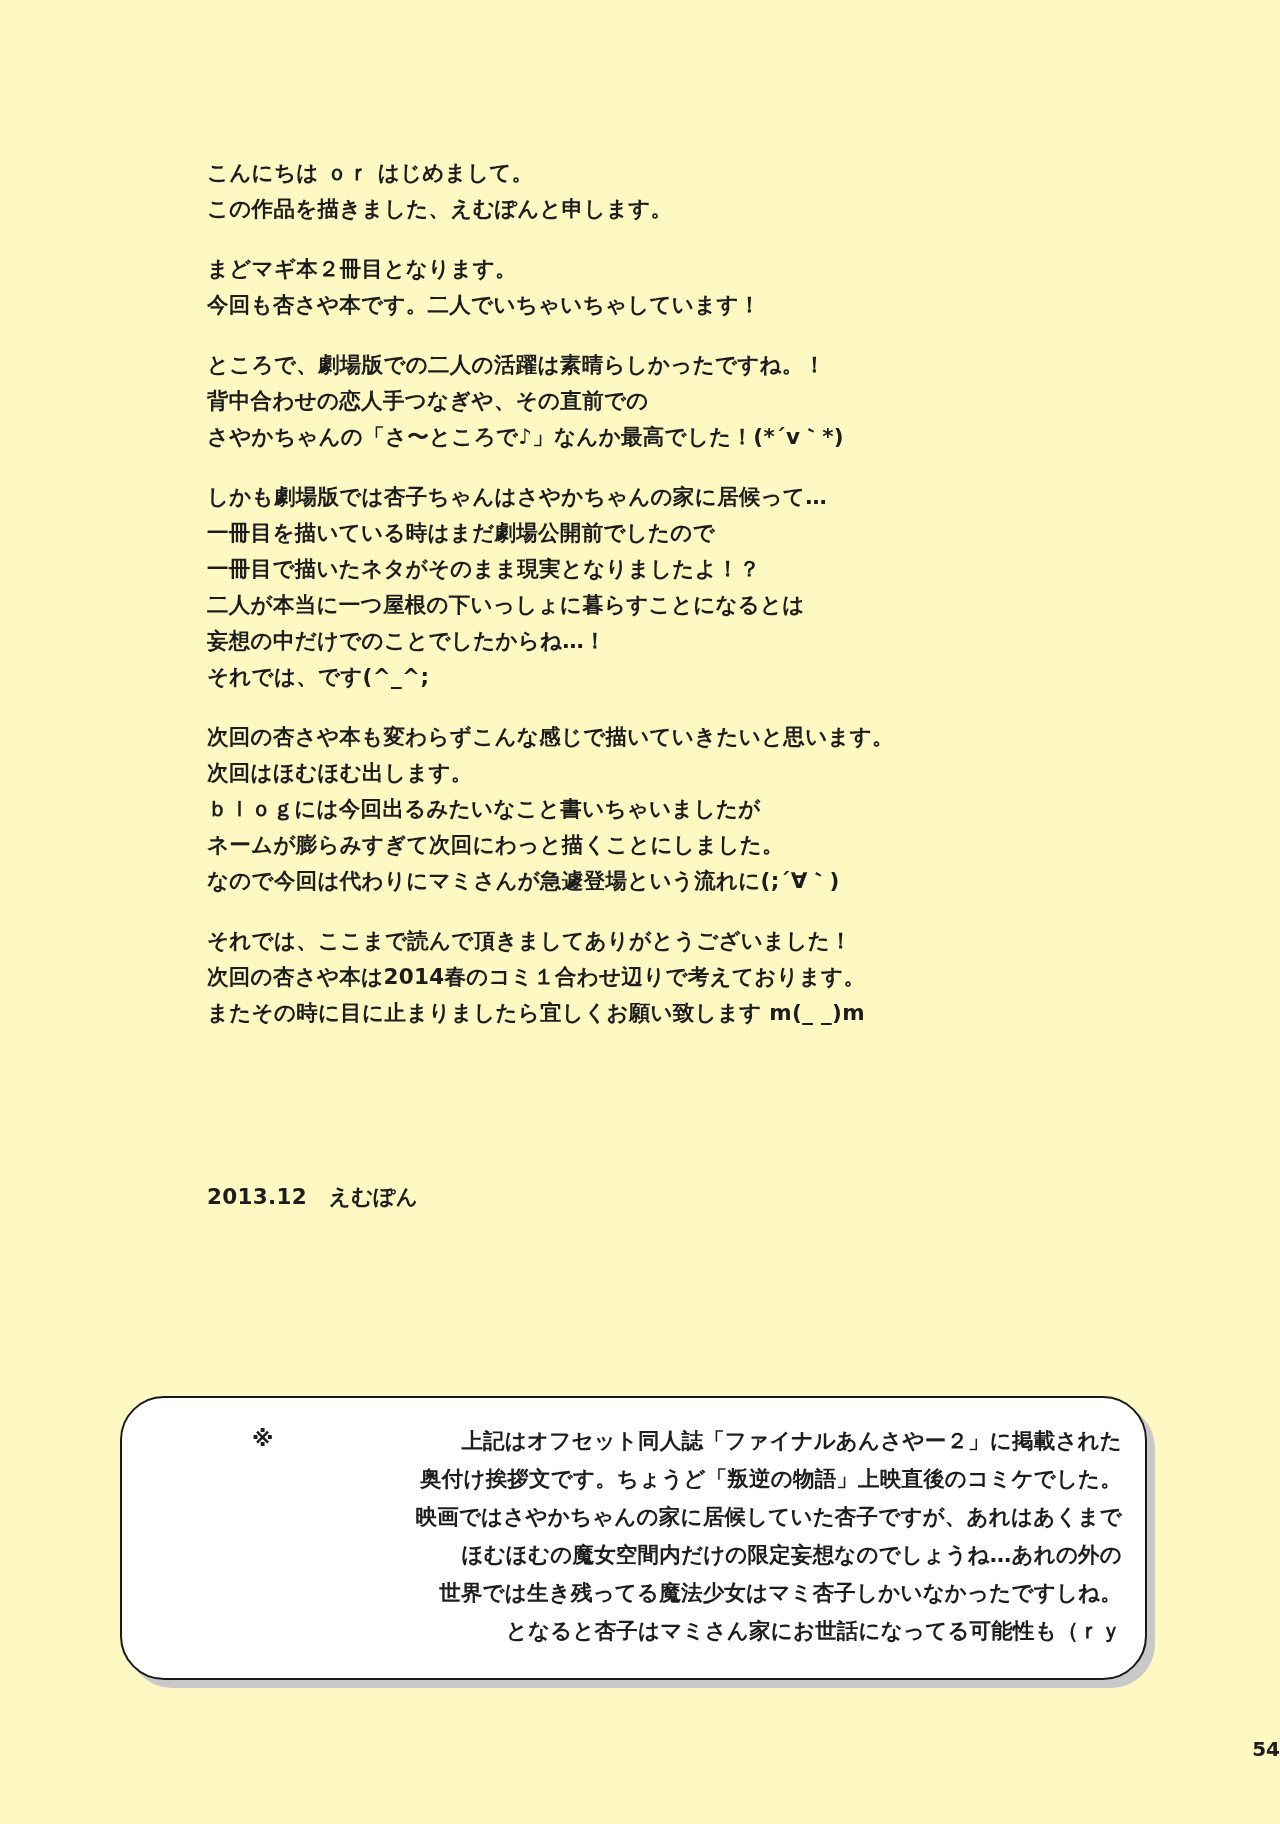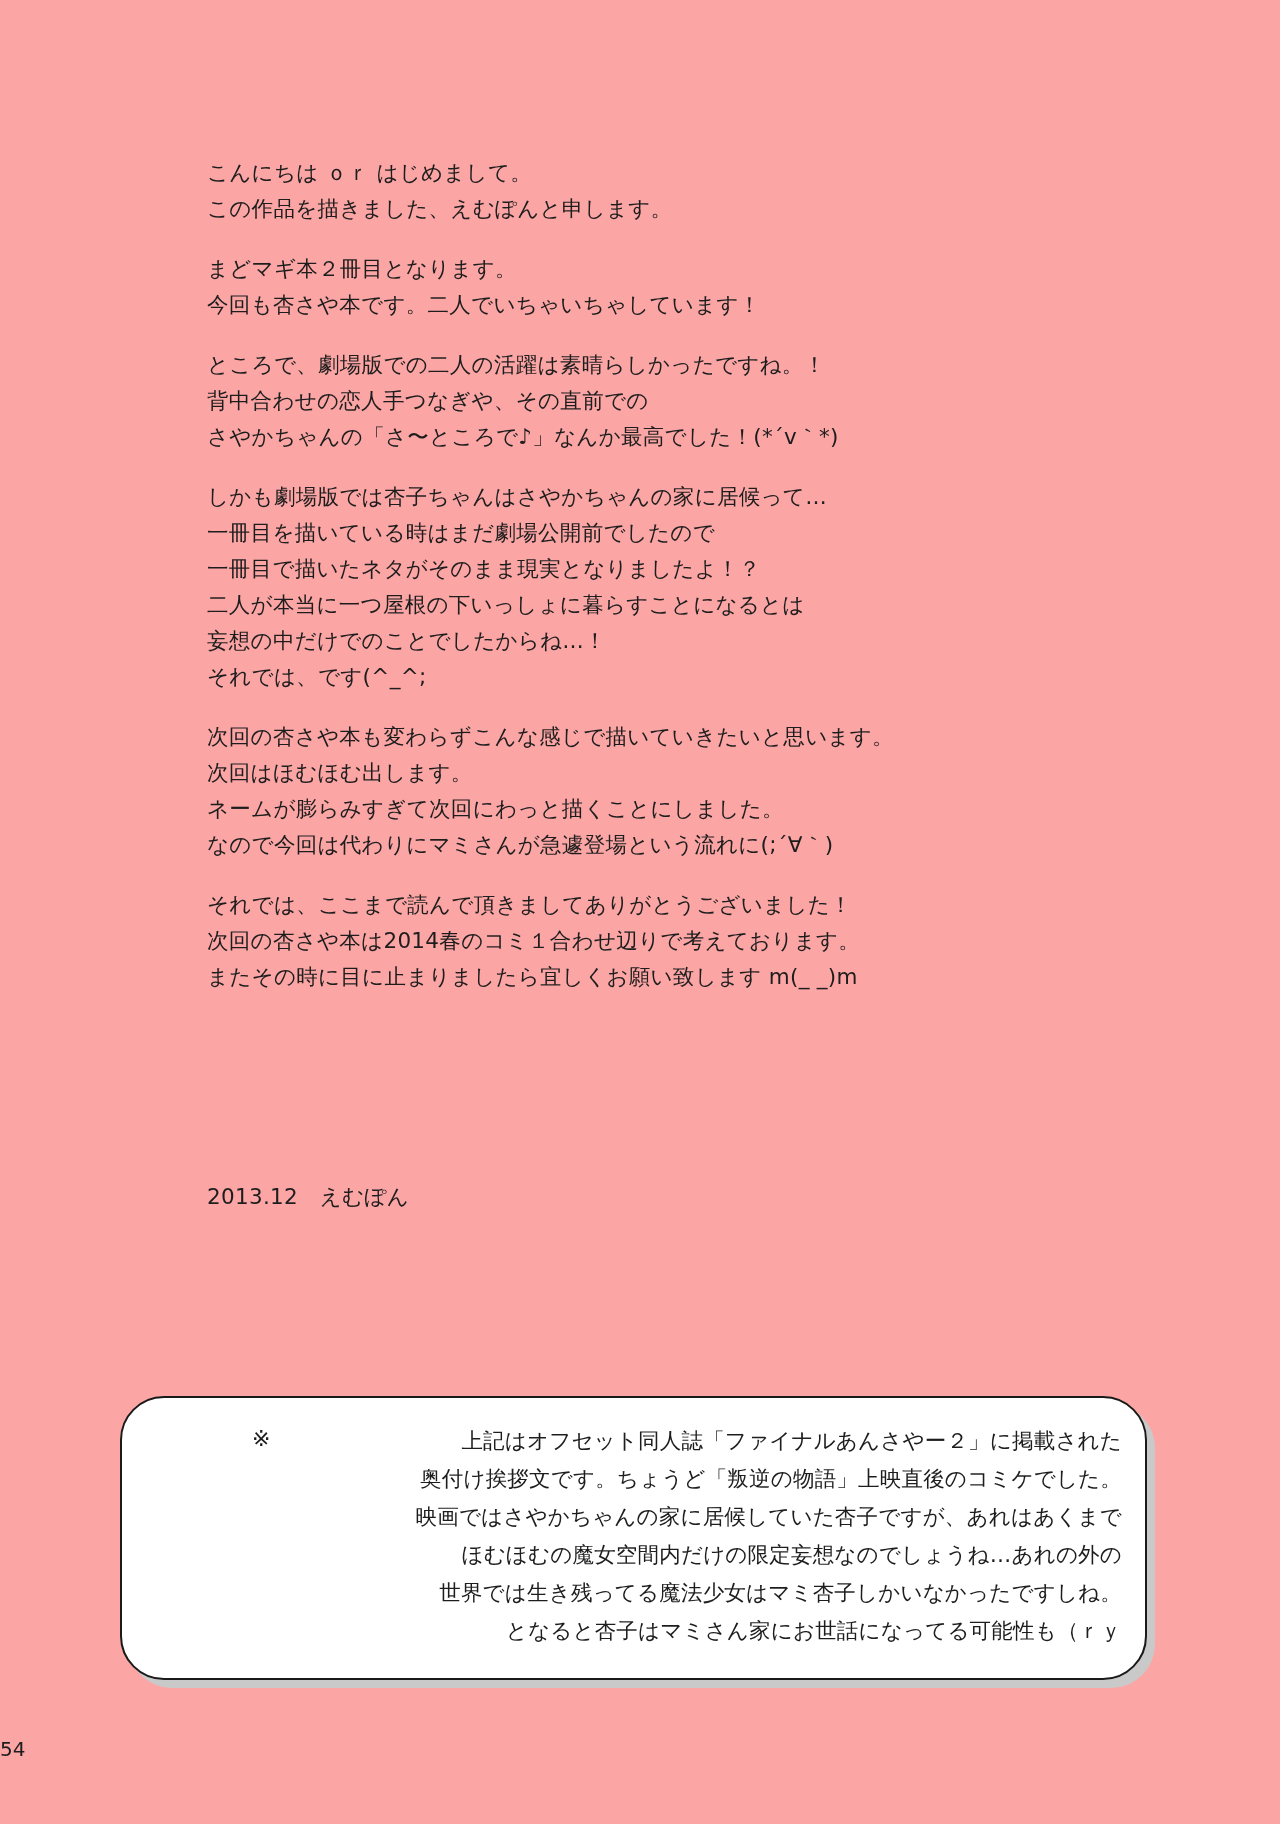--- a/index.html
+++ b/index.html
@@ -11,21 +11,22 @@
     width: 1280px;
     height: 1824px;
     position: relative;
     font-family: "DejaVu Sans", sans-serif;
     color: #1a1a1a;
     overflow: hidden;
   }
   .page {
     position: absolute;
     inset: 0;
-    background: #fca5a5;
+    background: #fef9c3;
+    font-weight: bold;
   }
   .afterword {
     position: absolute;
     left: 207px;
     top: 155px;
     width: 900px;
     font-size: 21.5px;
     line-height: 1.0;
     letter-spacing: 0.3px;
     color: #1d1d1d;
@@ -91,21 +92,21 @@
   }
   .note-text .line {
     height: 38px;
     line-height: 38px;
   }
   .page-number {
     position: absolute;
     left: 0;
     right: 0;
     top: 1737px;
-    text-align: left;
+    text-align: right;
     font-size: 20px;
     color: #1d1d1d;
     font-family: "DejaVu Sans", sans-serif;
   }
 </style>
 </head>
 <body>
 
 <div class="page">
 
@@ -132,20 +133,21 @@
       <span class="line">一冊目を描いている時はまだ劇場公開前でしたので</span>
       <span class="line">一冊目で描いたネタがそのまま現実となりましたよ！？</span>
       <span class="line">二人が本当に一つ屋根の下いっしょに暮らすことになるとは</span>
       <span class="line">妄想の中だけでのことでしたからね…！</span>
       <span class="line">それでは、です(^_^;</span>
     </div>
 
     <div class="para">
       <span class="line">次回の杏さや本も変わらずこんな感じで描いていきたいと思います。</span>
       <span class="line">次回はほむほむ出します。</span>
+      <span class="line">ｂｌｏｇには今回出るみたいなこと書いちゃいましたが</span>
       <span class="line">ネームが膨らみすぎて次回にわっと描くことにしました。</span>
       <span class="line">なので今回は代わりにマミさんが急遽登場という流れに(;´∀｀)</span>
     </div>
 
     <div class="para">
       <span class="line">それでは、ここまで読んで頂きましてありがとうございました！</span>
       <span class="line">次回の杏さや本は2014春のコミ１合わせ辺りで考えております。</span>
       <span class="line">またその時に目に止まりましたら宜しくお願い致します m(_ _)m</span>
     </div>
 

